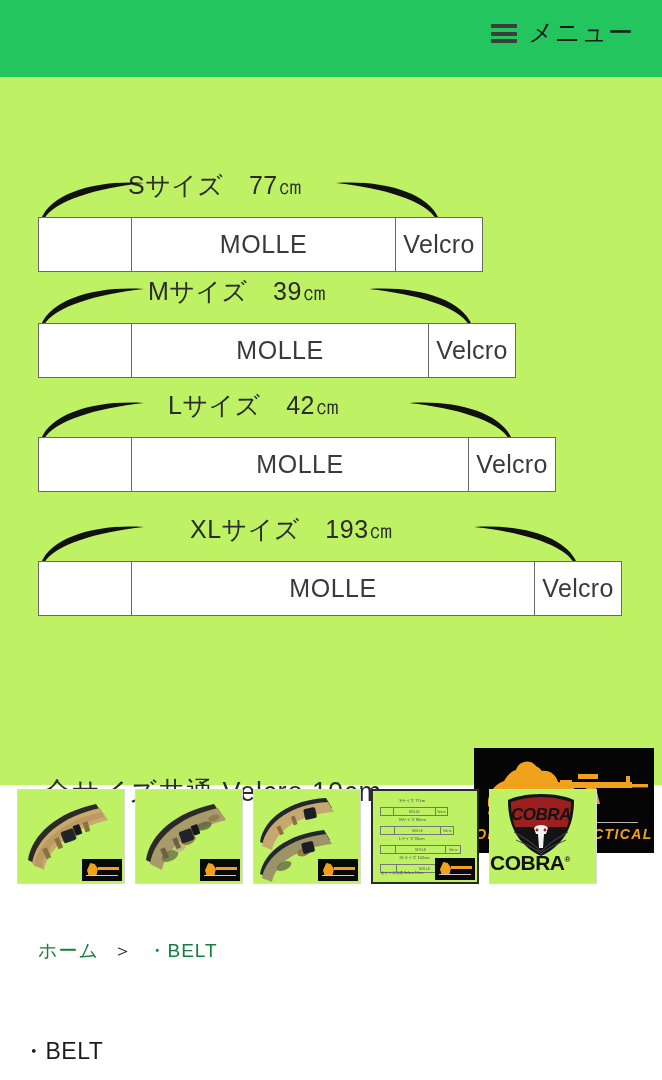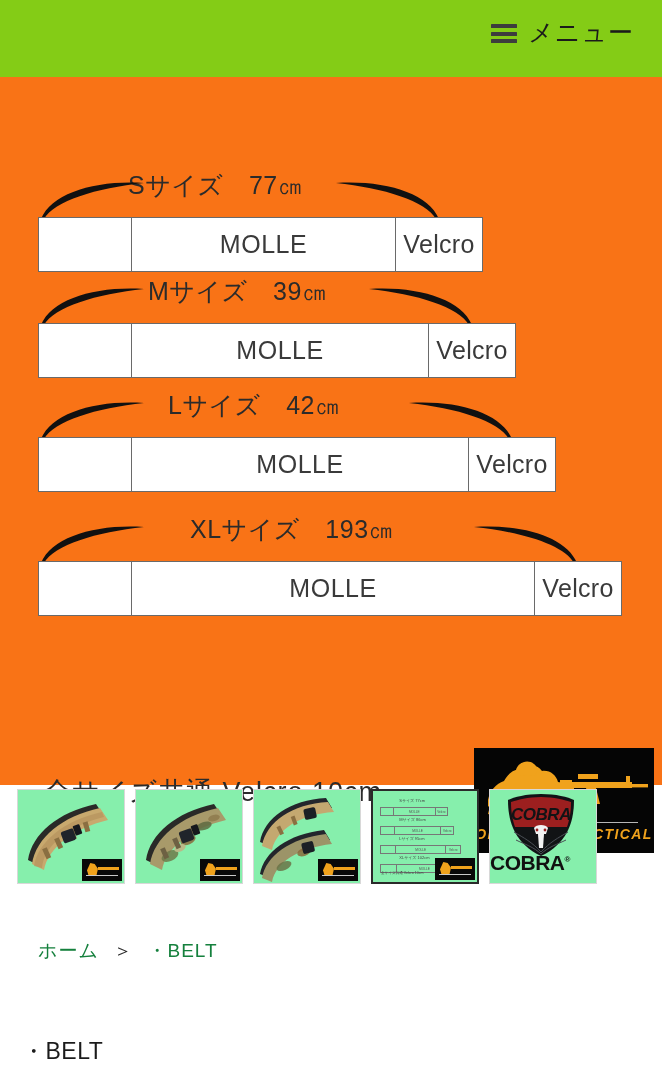--- a/index.html
+++ b/index.html
@@ -15,21 +15,21 @@
     color: #1b1b1b;
     overflow: hidden;
   }
 
   
   .site-header {
     position: absolute;
     top: 0; left: 0;
     width: 662px;
     height: 98px;
-    background: #84cc16;
+    background: #22c55e;
     border-bottom: 2px solid #b91c1c;
     box-sizing: border-box;
   }
   .menu-toggle {
     position: absolute;
     right: 28px;
     top: 20px;
     display: flex;
     align-items: center;
     gap: 11px;
@@ -59,21 +59,21 @@
     white-space: nowrap;
   }
 
   
   .chart-figure {
     position: absolute;
     top: 77px;
     left: 0;
     width: 662px;
     height: 708px;
-    background: #f97316;
+    background: #bef264;
   }
 
   .size-row {
     position: absolute;
     left: 0;
     width: 662px;
   }
 
   
   .size-caption {
@@ -183,21 +183,21 @@
     width: 628px;
     height: 97px;
     display: flex;
     gap: 10px;
   }
   .thumb {
     width: 108px;
     height: 95px;
     border: 1px solid #d8d8d8;
     box-sizing: border-box;
-    background: #86efac;
+    background: #bef264;
     position: relative;
     overflow: hidden;
     cursor: pointer;
   }
   .thumb.selected { border: 2px solid #2a2a2a; }
   .thumb svg { display: block; }
   .thumb-wm {
     position: absolute;
     right: 2px;
     bottom: 2px;

